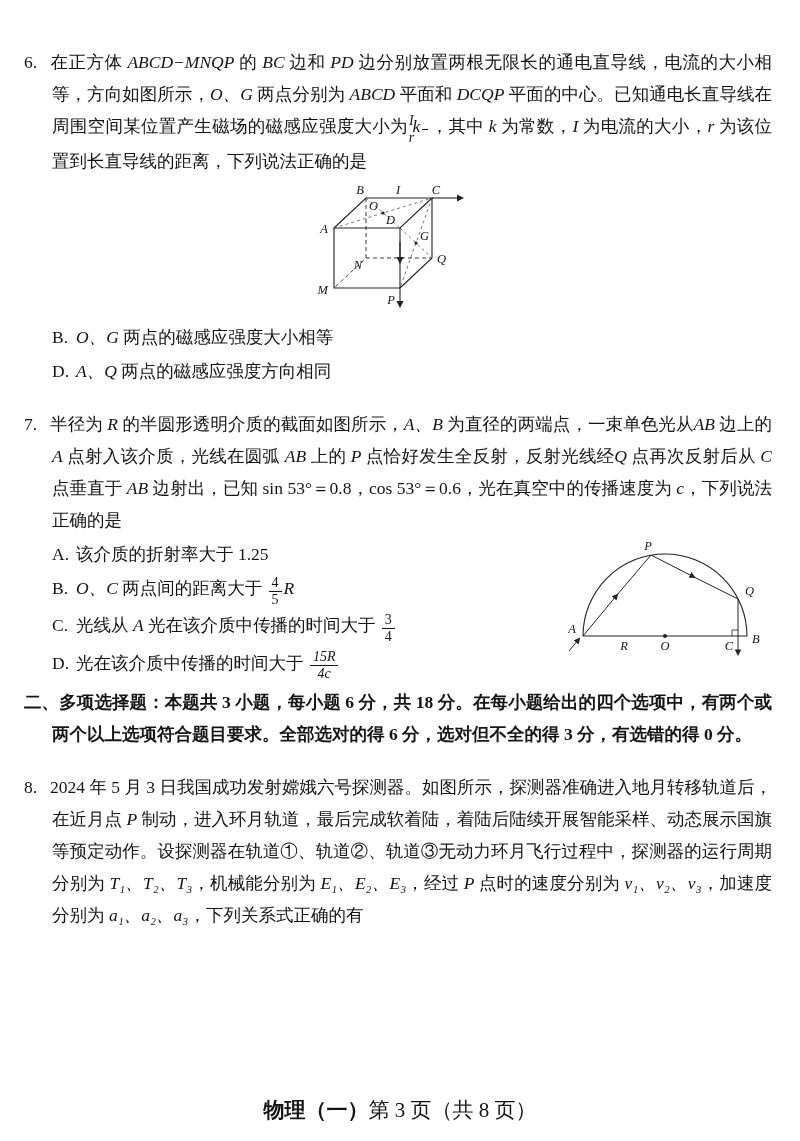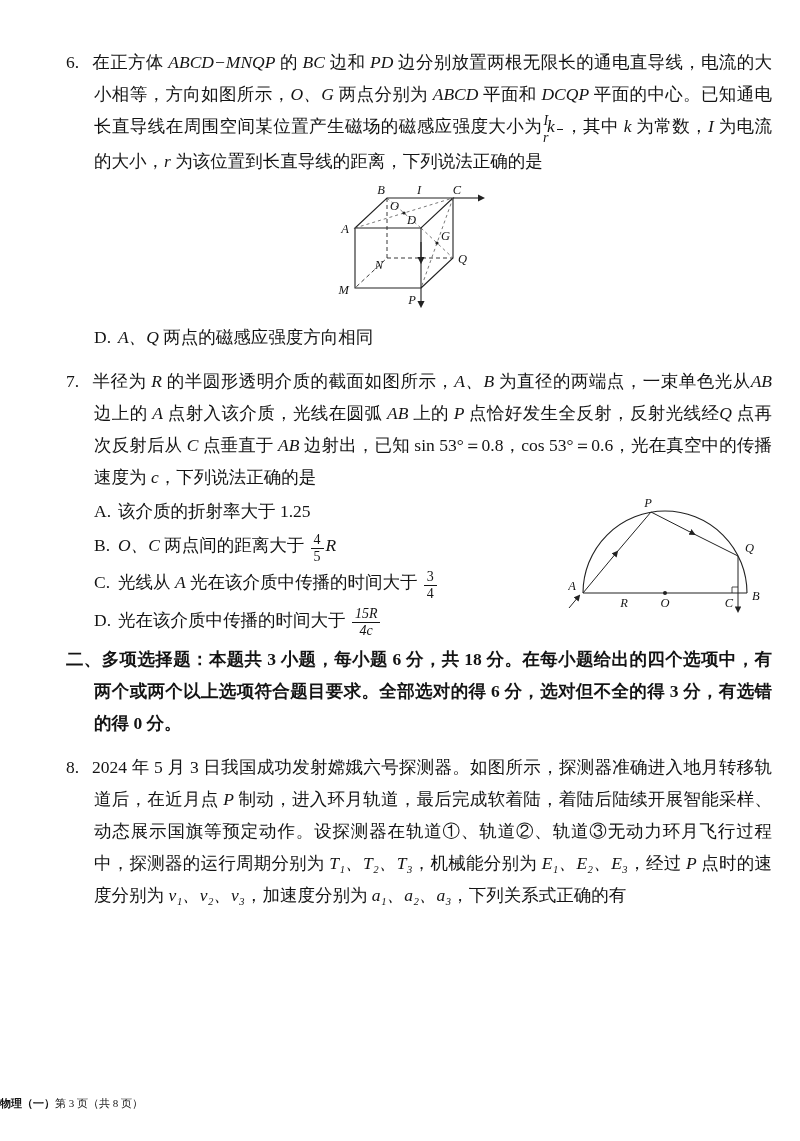--- a/index.html
+++ b/index.html
@@ -5,21 +5,21 @@
   * { margin:0; padding:0; box-sizing:border-box; }
   html,body { width:800px; }
   body {
     position:relative;
     width:800px; height:1141px;
     background:#ffffff; color:#141414;
     font-family:"Liberation Serif","DejaVu Serif",serif;
     font-size:17.5px;
     overflow:hidden;
   }
-  .page { padding:46px 28px 0 66px; }
+  .page { padding:46px 28px 0 24px; }
   p.stem {
     text-align:justify;
     line-height:32px;
     padding-left:28px;
     text-indent:-28px;
   }
   .qnum { display:inline-block; width:26px; text-indent:0; }
   .m { font-style:italic; }
   .b { font-weight:bold; }
   .bold { font-weight:bold; }
@@ -32,34 +32,34 @@
     margin:0 2px;
   }
   .fn { display:block; border-bottom:1px solid #141414; padding:0 3px; }
   .fd { display:block; padding:0 3px; }
   .option { line-height:32px; padding-left:28px; margin:2px 0; text-align:left; }
   .optlabel { display:inline-block; width:24px; }
   figure.fig-center { text-align:center; margin:5px 0 4px 0; }
   .q7opts { margin-top:2px; }
   .float-fig { float:right; margin:2px 2px 2px 12px; }
   .sec { clear:both; margin-top:4px; }
-  .qblock { margin-top:12px; }
+  .qblock { margin-top:21px; }
   .optsblock { margin-bottom:8px; }
   svg .lbl text, text.lbl {
     font-family:"Liberation Serif","DejaVu Serif",serif;
     font-style:italic;
     font-size:12.5px;
     fill:#141414;
     stroke:none;
   }
   .footer {
     position:absolute;
     left:0; right:0; top:1096px;
-    text-align:left;
-    font-size:11px;
+    text-align:center;
+    font-size:21px;
     z-index:2;
   }
 </style>
 </head>
 <body>
 
 <div class="page">
 
   <section>
     <p class="stem"><span class="qnum">6.</span><span><span>在正方体 </span><span class="m">ABCD−MNQP</span><span> 的 </span><span class="m">BC</span><span> 边和 </span><span class="m">PD</span><span> 边分别放置两根无限长的通电直导线，电流的大小相等，方向如图所示，</span><span class="m">O、G</span><span> 两点分别为 </span><span class="m">ABCD</span><span> 平面和 </span><span class="m">DCQP</span><span> 平面的中心。已知通电长直导线在周围空间某位置产生磁场的磁感应强度大小为 </span><span class="m">k</span><span class="frac m"><span class="fn">I</span><span class="fd">r</span></span><span>，其中 </span><span class="m">k</span><span> 为常数，</span><span class="m">I</span><span> 为电流的大小，</span><span class="m">r</span><span> 为该位置到长直导线的距离，下列说法正确的是</span></span></p>
@@ -99,20 +99,21 @@
           <text x="108" y="58" text-anchor="start">G</text>
           <text x="125" y="81" text-anchor="start">Q</text>
           <text x="50" y="87" text-anchor="end">N</text>
           <text x="16" y="112" text-anchor="end">M</text>
           <text x="83" y="122" text-anchor="end">P</text>
         </g>
       </svg>
     </figure>
 
     <div class="optsblock">
+      <div class="option"><span class="optlabel">B.</span><span><span class="m">O、G</span><span> 两点的磁感应强度大小相等</span></span></div>
       <div class="option"><span class="optlabel">D.</span><span><span class="m">A、Q</span><span> 两点的磁感应强度方向相同</span></span></div>
     </div>
   </section>
 
   <section class="qblock">
     <p class="stem"><span class="qnum">7.</span><span><span>半径为 </span><span class="m">R</span><span> 的半圆形透明介质的截面如图所示，</span><span class="m">A、B</span><span> 为直径的两端点，一束单色光从</span><span class="m">AB</span><span> 边上的 </span><span class="m">A</span><span> 点射入该介质，光线在圆弧 </span><span class="m">AB</span><span> 上的 </span><span class="m">P</span><span> 点恰好发生全反射，反射光线经</span><span class="m">Q</span><span> 点再次反射后从 </span><span class="m">C</span><span> 点垂直于 </span><span class="m">AB</span><span> 边射出，已知 sin 53°＝0.8，cos 53°＝0.6，光在真空中的传播速度为 </span><span class="m">c</span><span>，下列说法正确的是</span></span></p>
 
     <div class="q7opts">
       <figure class="float-fig">
         <svg width="202" height="122" viewBox="0 0 202 122">

